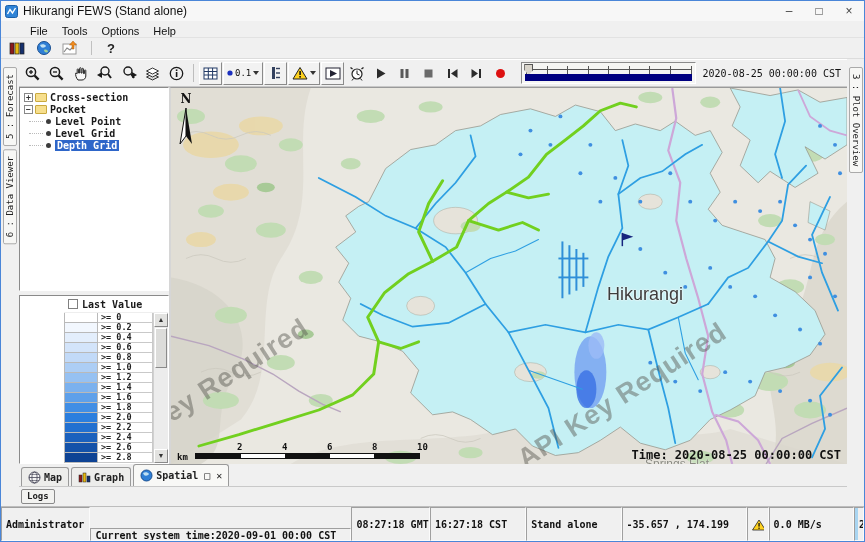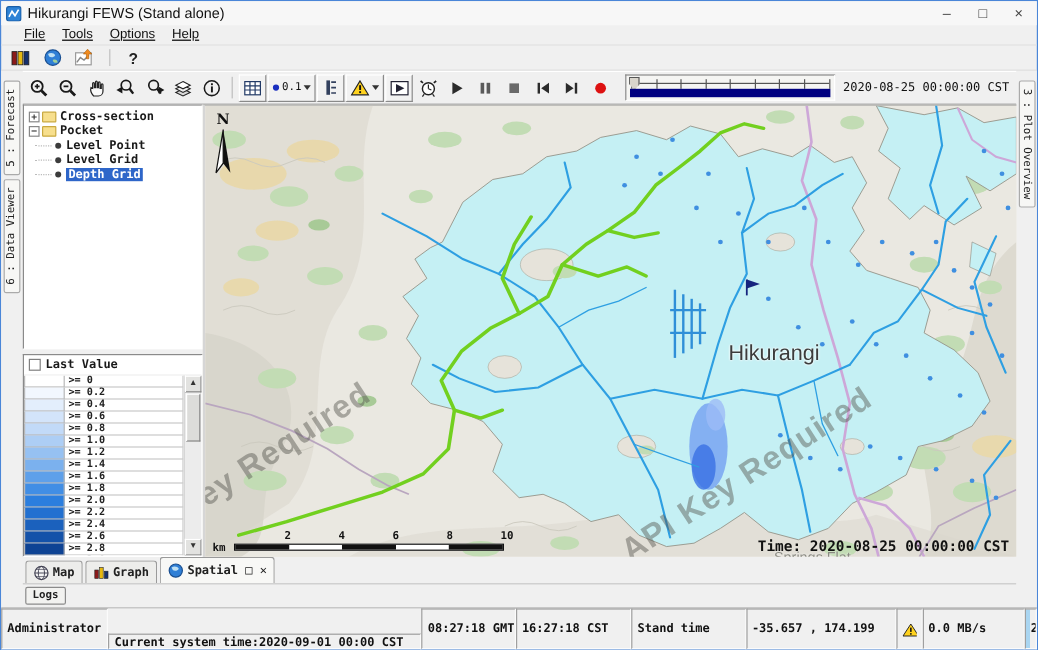--- a/index.html
+++ b/index.html
@@ -8,21 +8,21 @@
   .window { width:865px; height:542px; border:1px solid #4a86d8; display:flex; flex-direction:column; background:#f0f0f0; }
 
   
   .titlebar { height:20px; display:flex; align-items:center; background:#f7f7f7; flex:0 0 auto; }
   .titlebar .app-icon { margin:0 5px 0 4px; display:flex; }
   .titlebar .title { font-size:12px; color:#111; }
   .win-controls { margin-left:auto; display:flex; height:100%; }
   .win-btn { width:30px; display:flex; align-items:center; justify-content:center; font-size:12px; color:#444; }
 
   
-  .menubar { height:17px; display:flex; align-items:center; padding-left:12px; border-bottom:1px solid #e2e2e2; flex:0 0 auto;text-decoration:underline; }
+  .menubar { height:17px; display:flex; align-items:flex-end; padding-left:22px; border-bottom:1px solid #e2e2e2; flex:0 0 auto; }
   .menu-item { font-size:11px; color:#111; padding:0 7px; }
 
   
   .toolbar1 { height:21px; display:flex; align-items:center; padding-left:4px; gap:4px; border-bottom:1px solid #dcdcdc; flex:0 0 auto; }
   .toolbar1 .tsep { width:1px; height:14px; background:#c0c0c0; margin:0 5px; }
   .help-q { font-size:13px; font-weight:bold; color:#222; padding:0 6px; }
 
   
   .mainrow { flex:1; display:flex; min-height:0; }
   .vstrip { width:18px; flex:0 0 auto; display:flex; flex-direction:column; align-items:center; padding-top:8px; gap:3px; background:#f0f0f0; }
@@ -55,21 +55,21 @@
   .leftpanel { width:150px; flex:0 0 auto; display:flex; flex-direction:column; }
   .treepanel { height:204px; flex:0 0 auto; background:#fff; border:1px solid; border-color:#8a8a8a #fff #fff #8a8a8a; overflow:hidden; padding:3px 0 0 4px; }
   .tree-row { display:flex; align-items:center; height:12px; font-family:"DejaVu Sans Mono", monospace; font-size:10px; font-weight:bold; color:#1a1a1a; white-space:nowrap; }
   .expander { width:9px; height:9px; border:1px solid #888; background:#fff; font-size:8px; line-height:7px; text-align:center; color:#333; margin-right:2px; flex:0 0 auto; }
   .foldericon { width:12px; height:9px; background:#f7df8d; border:1px solid #c9a93f; border-radius:1px; margin-right:3px; flex:0 0 auto; }
   .bullet { width:5px; height:5px; border-radius:50%; background:#3c3c3c; margin:0 4px 0 3px; flex:0 0 auto; }
   .leaf-indent { width:14px; flex:0 0 auto; border-bottom:1px dotted #bbb; height:1px; margin-left:5px; }
   .tree-label.sel { background:#2e66c9; color:#fff; padding:0 2px; }
 
   .lsplit { height:4px; flex:0 0 auto; }
-  .legendpanel { flex:1; background:#fff; border:1px solid; border-color:#8a8a8a #fff #fff #8a8a8a; display:flex; flex-direction:column; overflow:hidden; }
+  .legendpanel { flex:1; background:#fff; border:1px solid; border-color:#8a8a8a #fff #fff #8a8a8a; display:flex; flex-direction:column; overflow:hidden;padding-left:44px; }
   .legend-head { height:17px; display:flex; align-items:center; padding-left:4px; gap:4px; flex:0 0 auto; border-bottom:1px solid #eee; }
   .checkbox { width:10px; height:10px; border:1px solid #808080; background:#fff; flex:0 0 auto; }
   .legend-title { font-family:"DejaVu Sans Mono", monospace; font-size:10px; font-weight:bold; color:#1a1a1a; }
   .legend-body { flex:1; display:flex; min-height:0; }
   .legend-list { flex:1; overflow:hidden; }
   .legend-row { display:flex; height:10px; }
   .legend-swatch { width:34px; flex:0 0 auto; border:1px solid #b9b9b9; border-top:none; }
   .legend-label { flex:1; border:1px solid #c9c9c9; border-top:none; border-left:none; font-family:"DejaVu Sans Mono", monospace; font-size:8.5px; font-weight:bold; color:#222; line-height:9px; padding-left:3px; }
   .vscroll { width:15px; flex:0 0 auto; background:#ececec; display:flex; flex-direction:column; border-left:1px solid #d0d0d0; }
   .sbtn { height:14px; background:#e2e2e0; border:1px solid; border-color:#fff #8a8a8a #8a8a8a #fff; font-size:7px; color:#333; text-align:center; line-height:12px; flex:0 0 auto; }
@@ -684,21 +684,21 @@
     <div class="vstrip right">
       <span class="vtab r">3 : Plot Overview</span>
     </div>
   </div>
 
   <div class="statusbar">
       <div class="scell c0">Administrator</div>
       <div class="scell c1">Current system time:2020-09-01 00:00 CST</div>
       <div class="scell c2">08:27:18 GMT</div>
       <div class="scell c3">16:27:18 CST</div>
-      <div class="scell c4">Stand time</div>
+      <div class="scell c4">Stand alone</div>
       <div class="scell c5">-35.657 , 174.199</div>
       <div class="scell c6">
         <svg width="14" height="12">
           <polygon points="7,1 13.5,11 0.5,11" fill="#ffd21e" stroke="#222" stroke-width=".8"></polygon>
           <rect x="6.4" y="4" width="1.3" height="3.6" fill="#111"></rect>
           <rect x="6.4" y="8.6" width="1.3" height="1.3" fill="#111"></rect>
         </svg>
       </div>
       <div class="scell c7">0.0 MB/s</div>
       <div class="scell c8 mem">2.5 GB</div>

